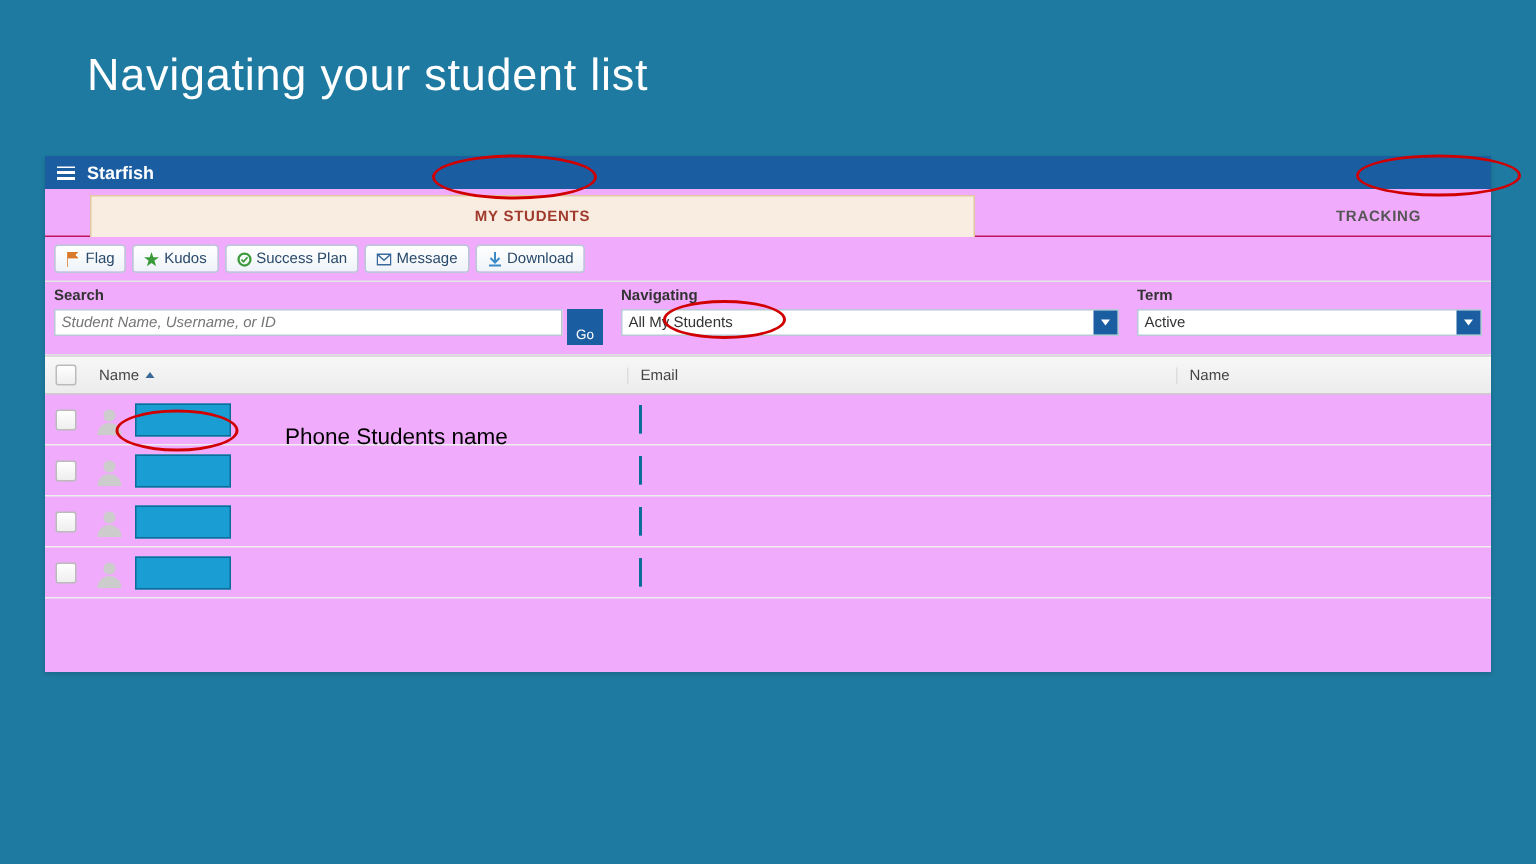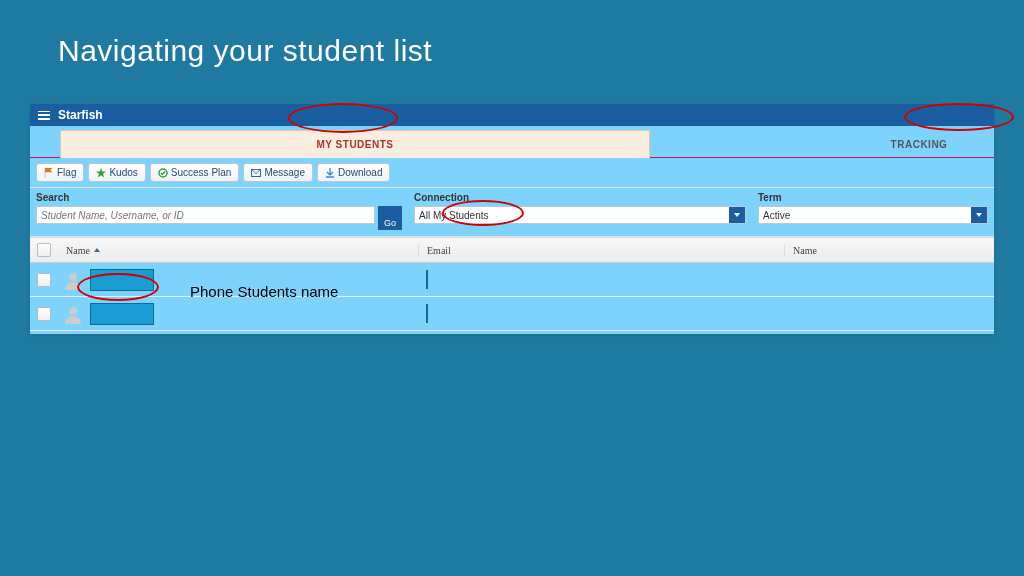--- a/index.html
+++ b/index.html
@@ -16,22 +16,22 @@
     font-size: 30px;
     font-weight: 300;
     padding: 34px 4px 0 58px;
     letter-spacing: 0.5px;
   }
   .app-panel {
     position: absolute;
     left: 30px;
     top: 104px;
     width: 964px;
-    height: 230px;
-    background: #7dd3fc;
+    height: 344px;
+    background: #f0abfc;
     box-shadow: 0 1px 3px rgba(0,0,0,0.15);
     overflow: hidden;
   }
   .app-header {
     background: #1a5da0;
     color: #fff;
     height: 22px;
     display: flex;
     align-items: center;
     padding: 0 8px;
@@ -167,21 +167,20 @@
   }
   .gridhead {
     display: flex;
     background: linear-gradient(#f7f7f7,#ececec);
     border-top: 1px solid #ddd;
     border-bottom: 1px solid #ccc;
     height: 26px;
     align-items: center;
     font-size: 10px;
     color: #444;
-    font-family: Liberation Serif, serif;
   }
   .col-check { width: 28px; display:flex; justify-content:center; }
   .col-name { width: 360px; padding-left: 8px; display:flex; align-items:center; gap:4px;}
   .col-email { width: 366px; padding-left: 8px; border-left: 1px solid #ddd;}
   .col-phone { flex:1; padding-left: 8px; border-left: 1px solid #ddd;}
   .sort-arrow {
     width:0;height:0;
     border-left:3px solid transparent;
     border-right:3px solid transparent;
     border-bottom:4px solid #3a6a9a;
@@ -296,21 +295,21 @@
 
   <div class="filterbar">
     <div class="fcol search">
       <span class="flabel">Search</span>
       <div class="frow">
         <input class="finput" placeholder="Student Name, Username, or ID" style="">
         <button class="gobtn">Go</button>
       </div>
     </div>
     <div class="fcol conn">
-      <span class="flabel">Connection</span>
+      <span class="flabel">Navigating</span>
       <div class="frow">
         <div class="fselect">
           <span>All My Students</span>
           <span class="dd"></span>
         </div>
       </div>
     </div>
     <div class="fcol term">
       <span class="flabel">Term</span>
       <div class="frow">

